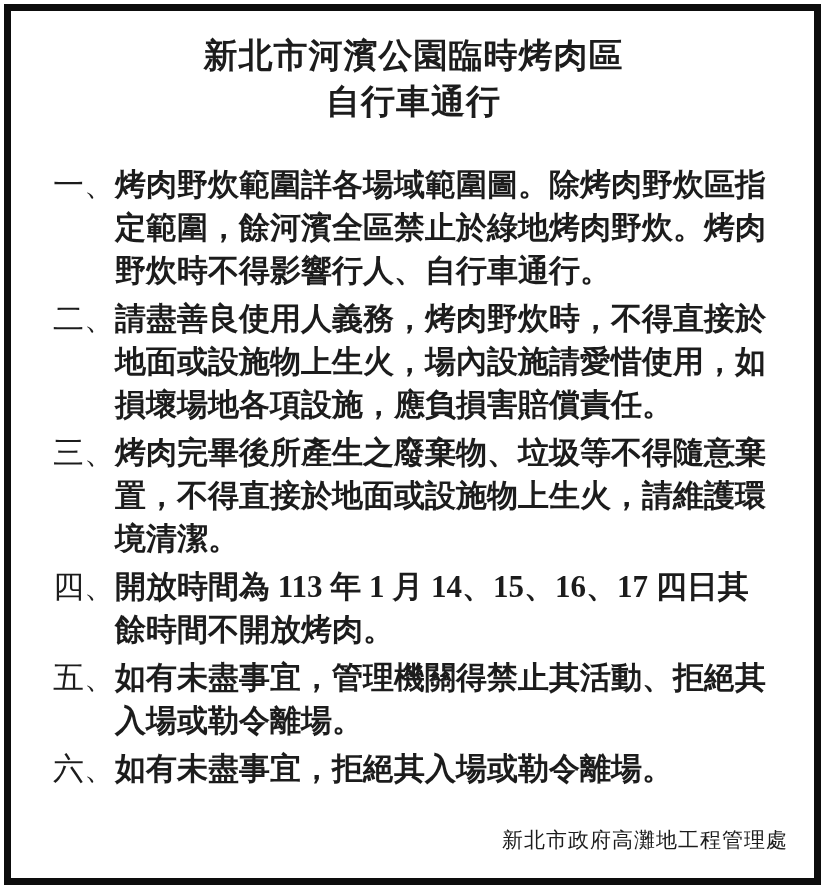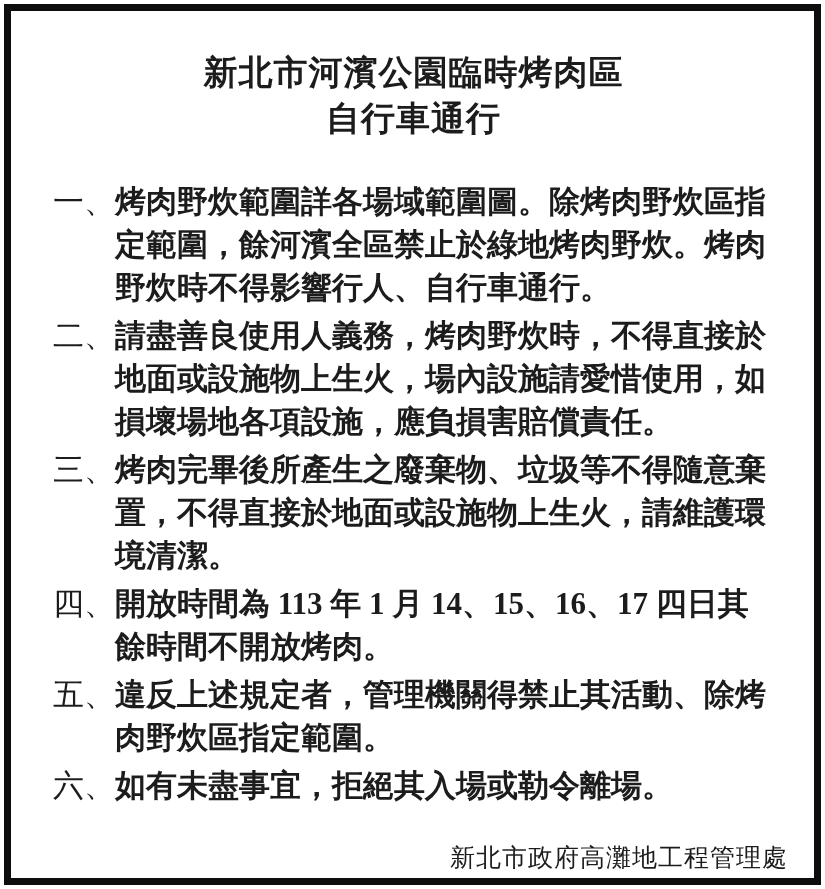--- a/index.html
+++ b/index.html
@@ -28,21 +28,21 @@
   }
   .content {
     position: absolute;
     left: 11px;
     top: 11px;
     width: 803px;
     height: 867px;
     padding: 22px 40px 0 42px;
   }
   .title {
-    margin: 17px 0 38px 0;
+    margin: 0 0 38px 0;
     text-align: center;
     font-size: 34px;
     line-height: 46px;
     font-weight: bold;
     letter-spacing: 1px;
   }
   .title .t-line { display: block; }
   .notice-body { margin: 0; }
   .item {
     display: flex;
@@ -55,21 +55,21 @@
   .item:last-child { margin-bottom: 0; }
   .item-num {
     flex: 0 0 48px;
     white-space: nowrap;
   }
   .item-text { flex: 1 1 auto; font-weight: bold; }
   .signature {
     margin-top: 34px;
     margin-right: -14px;
     text-align: right;
-    font-size: 25px;
+    font-size: 21px;
     line-height: 33px;
     letter-spacing: 1px;
   }
 </style>
 </head>
 <body>
 
 <div class="page">
   <div class="frame"></div>
   <div class="content">
@@ -96,21 +96,21 @@
         <span class="item-text">烤肉完畢後所產生之廢棄物、垃圾等不得隨意棄置，不得直接於地面或設施物上生火，請維護環境清潔。</span>
       </div>
 
       <div class="item">
         <span class="item-num">四、</span>
         <span class="item-text">開放時間為 113 年 1 月 14、15、16、17 四日其餘時間不開放烤肉。</span>
       </div>
 
       <div class="item">
         <span class="item-num">五、</span>
-        <span class="item-text">違反上述規定者，管理機關得禁止其活動、除烤肉野炊區指定範圍。</span>
+        <span class="item-text">如有未盡事宜，管理機關得禁止其活動、拒絕其入場或勒令離場。</span>
       </div>
 
       <div class="item">
         <span class="item-num">六、</span>
         <span class="item-text">如有未盡事宜，拒絕其入場或勒令離場。</span>
       </div>
 
     </div>
 
     <div class="signature">新北市政府高灘地工程管理處</div>

